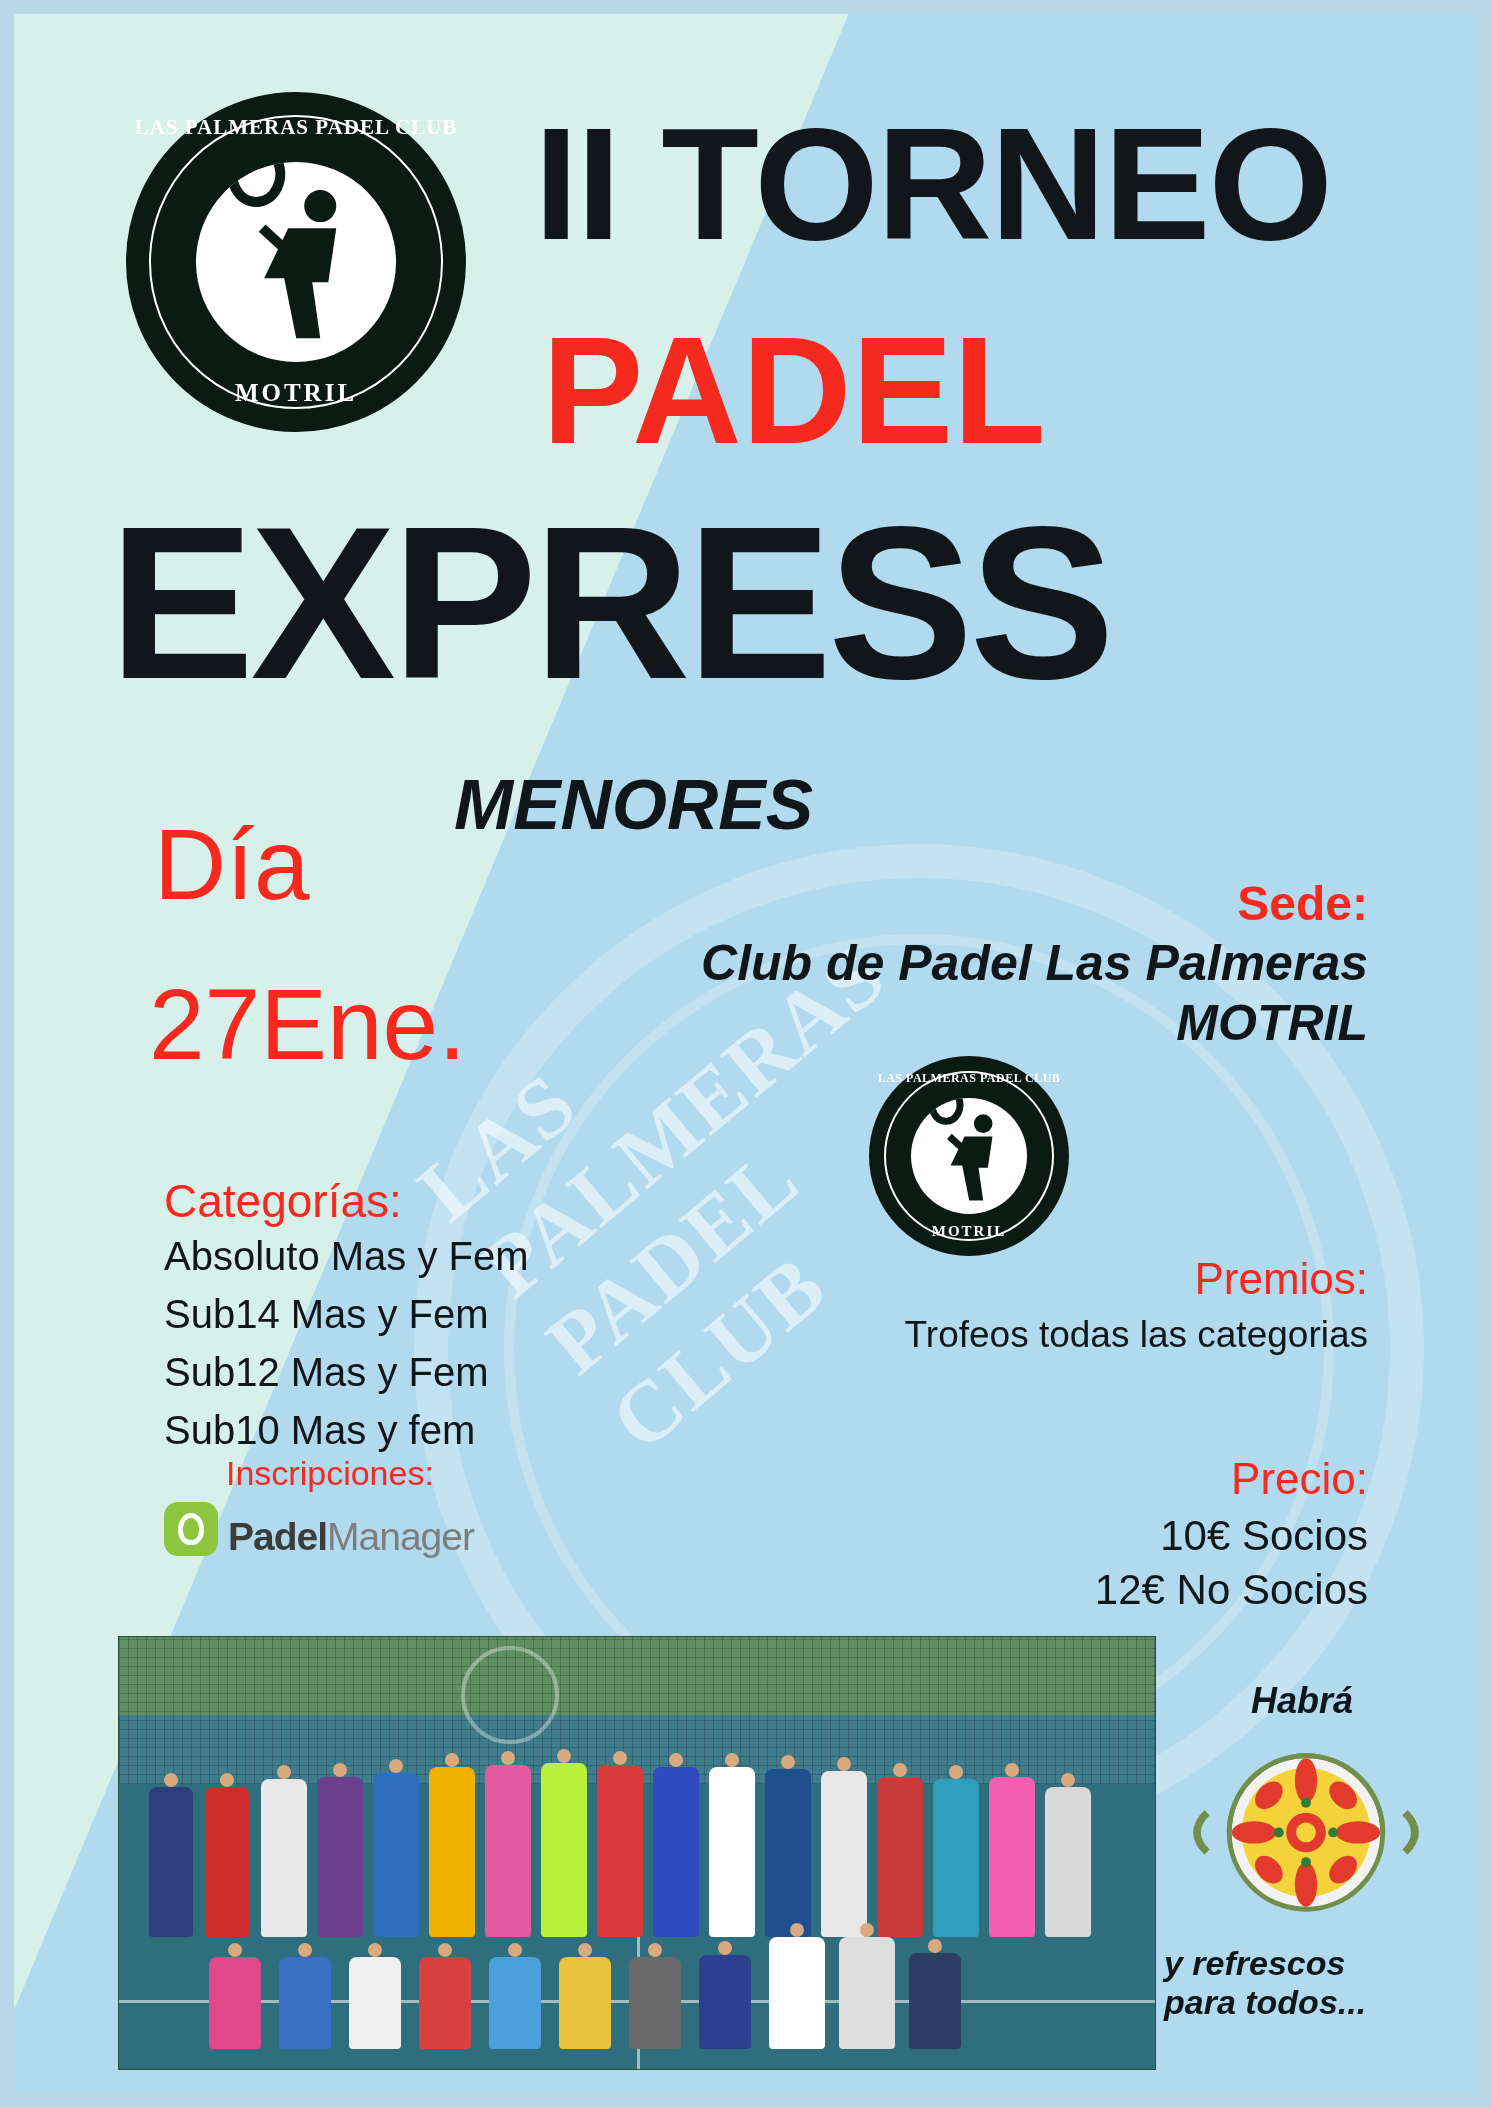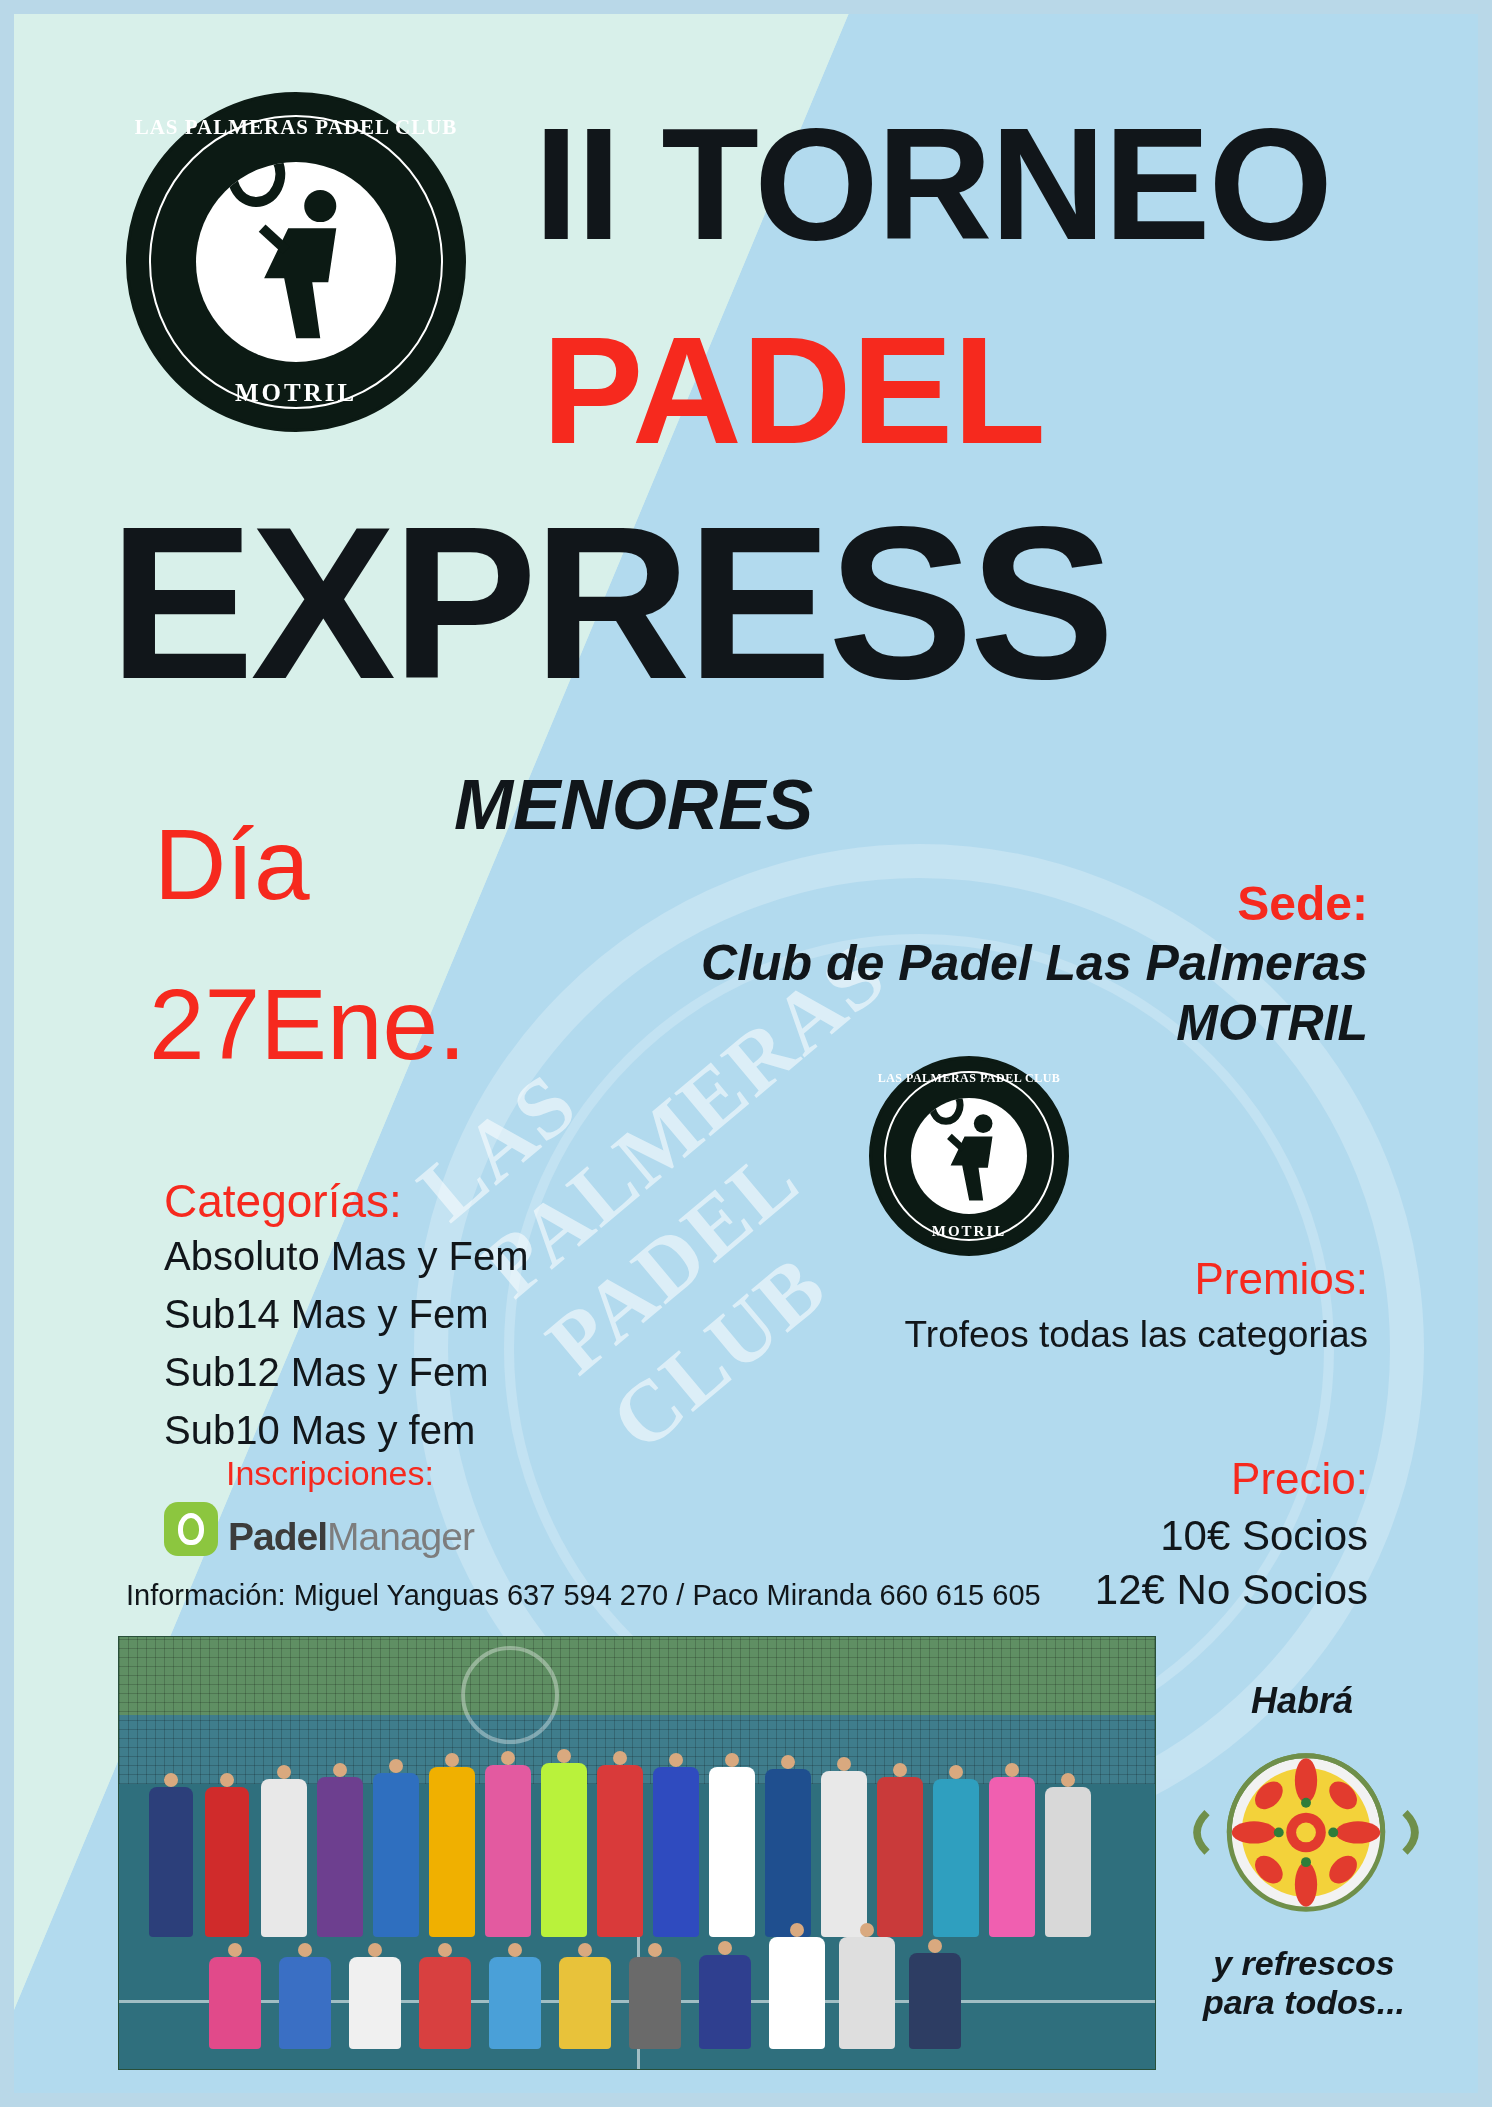--- a/index.html
+++ b/index.html
@@ -253,21 +253,20 @@
     font-family: "Liberation Sans", sans-serif;
   }
   .paella {
     position: absolute;
   }
   .refrescos {
     position: absolute;
     color: #11161a;
     font-weight: bold;
     font-style: italic;
-    text-align: center;
     line-height: 1.15;
     font-family: "Liberation Sans", sans-serif;
   }
 </style>
 </head>
 <body>
 
 <div class="poster">
   <div class="sheet">
 
@@ -333,21 +332,20 @@
     <div class="blk-line" style="right:110px; top:1552px; font-size:42px; text-align:right;">12€ No Socios</div>
 
     <div class="blk-head" style="left:212px; top:1440px; font-size:34px;">Inscripciones:</div>
     <div class="pm-wrap" style="left:150px; top:1485px;">
       <span class="pm-mark"></span>
       <span class="pm-text">
         <span class="pm-bold">Padel</span><span class="pm-light">Manager</span>
       </span>
     </div>
 
-    <div class="info-line" style="left:112px; top:1565px; font-size:29px;">Información: Miguel Yanguas 637 594 270 / Paco Miranda 660 615 605</div>
 
     <div class="photo" style="left:104px; top:1622px; width:1036px; height:432px;">
       <div class="court"></div>
       <div class="fence"></div>
       <div class="photo-wm"></div>
       <div class="line" style="left:0; top:84%; width:100%; height:3px;"></div>
       <div class="line" style="left:50%; top:62%; width:3px; height:38%;"></div>
 
       <div class="kid" style="left:30px; top:150px; width:44px; height:150px; background:#2c3f7a;">
           <span class="head"></span>

